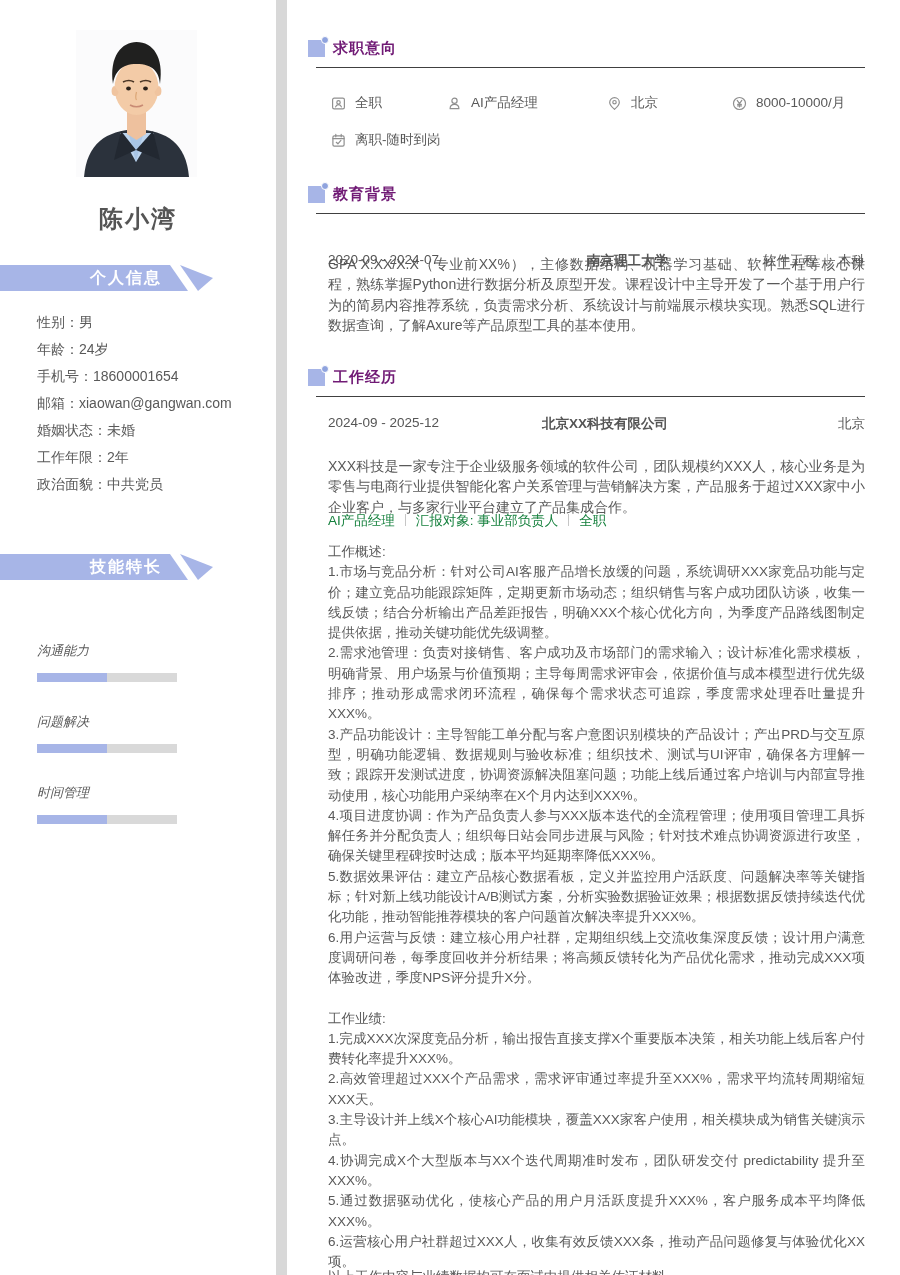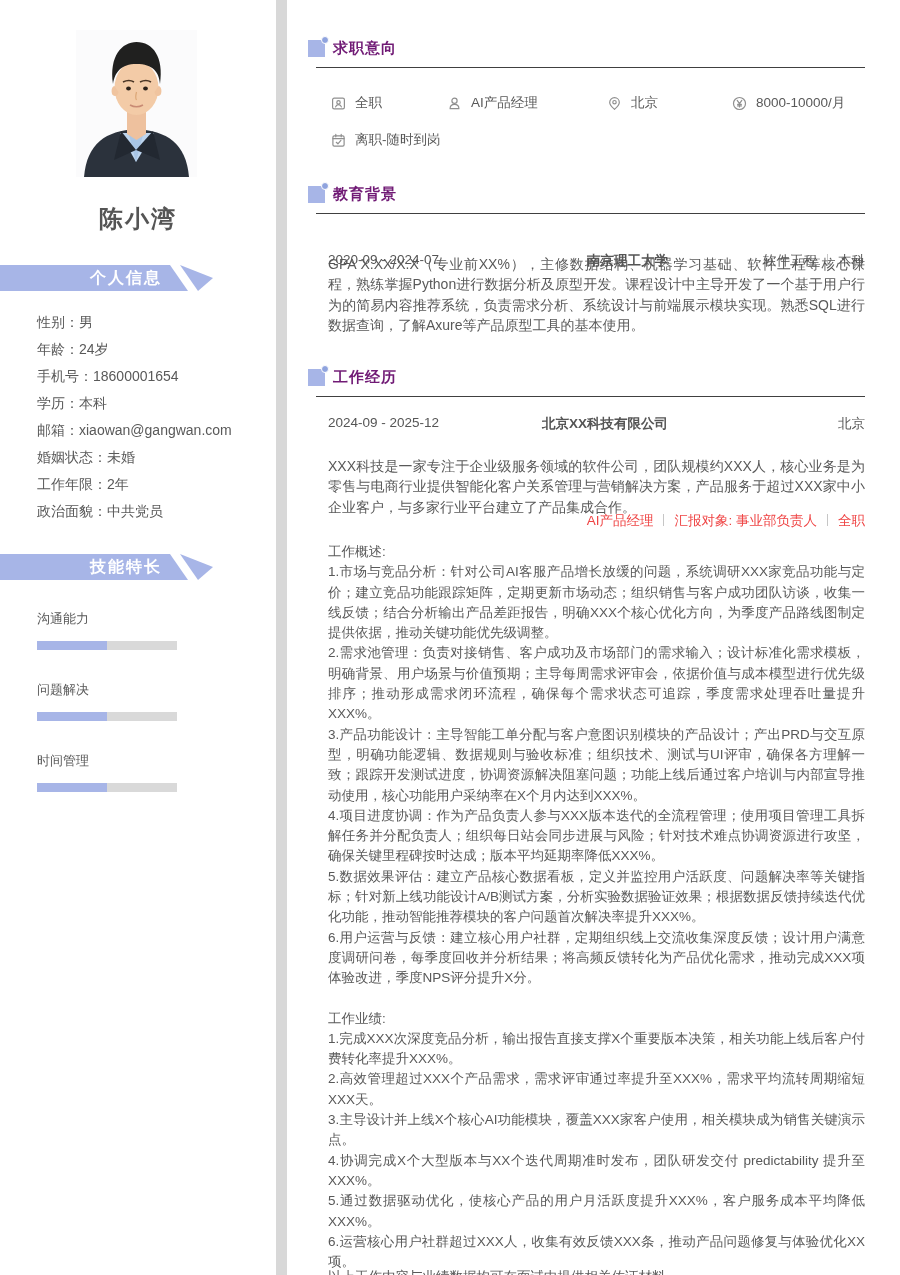--- a/index.html
+++ b/index.html
@@ -15,21 +15,21 @@
   .photo   { position:absolute; left:76px; top:30px; width:121px; height:147px; overflow:hidden; }
   .name    { position:absolute; left:0; top:203px; width:276px; text-align:center;
              font-size:24px; font-weight:bold; color:#555555; letter-spacing:2px; }
   .banner  { position:absolute; left:0; width:213px; height:26px; }
   .banner.b1 { top:265px; } .banner.b2 { top:554px; }
   .banner svg { position:absolute; left:0; top:0; }
   .banner .btxt { position:absolute; left:90px; top:3px; font-size:16px; font-weight:bold;
                   color:#ffffff; letter-spacing:2px; white-space:nowrap; }
   .info-list { position:absolute; left:37px; top:309px; font-size:14px; color:#595959; }
   .info-row  { height:27px; line-height:27px; white-space:nowrap; }
-  .skills { position:absolute; left:37px; top:610px; width:140px; }
+  .skills { position:absolute; left:37px; top:642px; width:140px;font-style:italic; }
   .skill  { margin-bottom:31px; }
   .skill .sk-label { font-size:13px; color:#595959; line-height:18px; }
   .skill .sk-track { margin-top:13px; width:140px; height:9px; background:#d9d9d9; }
   .skill .sk-fill  { height:9px; background:#a7b5e7; }
   
   .main { position:absolute; left:308px; top:0; width:557px; height:1275px; }
   .sec-header { position:absolute; left:0; height:20px; }
   .sec-ico { position:absolute; left:0; top:1px; width:17px; height:17px; background:#a7b5e7; }
   .sec-ico .dot { position:absolute; right:-4px; top:-4px; width:8px; height:8px; border-radius:50%;
                   background:#8fa3de; border:1.5px solid #ffffff; }
@@ -50,21 +50,21 @@
   .entry-row .er-center { position:absolute; left:110px; width:230px; top:0; text-align:right; white-space:nowrap;font-weight:bold; }
   .entry-row .er-right  { position:absolute; right:0; top:0; white-space:nowrap; }
   .edu-row  { top:232px;margin-top:20px; } .work-row { top:415px; }
   .vsep { display:inline-block; width:0; height:12px; border-left:1px solid #c6c6c6;
           margin:0 10px; vertical-align:-1px; }
   .para { position:absolute; left:20px; width:537px; font-size:14px; line-height:20.3px;
           color:#595959; text-align:justify; }
   .edu-para  { top:254px; }
   .comp-para { top:437px;margin-top:19px; }
   .role-row  { position:absolute; left:20px; top:512px; width:537px; font-size:13.5px;
-               color:#ef4444; white-space:nowrap;text-align:right; }
+               color:#15803d; white-space:nowrap; }
   .detail { position:absolute; left:20px; top:542px; width:537px; font-size:13.5px;
             line-height:20.3px; color:#595959; text-align:justify; }
   .ach-block { margin-top:20px; }
   .clipped-line { position:absolute; left:328px; top:1267px; width:537px; font-size:13.5px;
                   line-height:20.3px; color:#595959; white-space:nowrap; }
   .icon-svg { stroke:#8f8f8f; fill:none; stroke-width:1.2; stroke-linecap:round; stroke-linejoin:round; }
 </style>
 </head>
 <body>
 
@@ -107,21 +107,20 @@
       <path d="M0,0 H170 L188,26 H0 Z" fill="#a7b5e7"></path>
       <path d="M180,0 L213,13 L198,26 Z" fill="#a7b5e7"></path>
     </svg>
     <span class="btxt">个人信息</span>
   </div>
 
   <div class="info-list">
     <div class="info-row"><span>性别：</span><span>男</span></div>
     <div class="info-row"><span>年龄：</span><span>24岁</span></div>
     <div class="info-row"><span>手机号：</span><span>18600001654</span></div>
-    <div class="info-row"><span>学历：</span><span>本科</span></div>
     <div class="info-row"><span>邮箱：</span><span>xiaowan@gangwan.com</span></div>
     <div class="info-row"><span>婚姻状态：</span><span>未婚</span></div>
     <div class="info-row"><span>工作年限：</span><span>2年</span></div>
     <div class="info-row"><span>政治面貌：</span><span>中共党员</span></div>
   </div>
 
   <div class="banner b2">
     <svg width="213" height="26" viewBox="0 0 213 26">
       <path d="M0,0 H170 L188,26 H0 Z" fill="#a7b5e7"></path>
       <path d="M180,0 L213,13 L198,26 Z" fill="#a7b5e7"></path>

